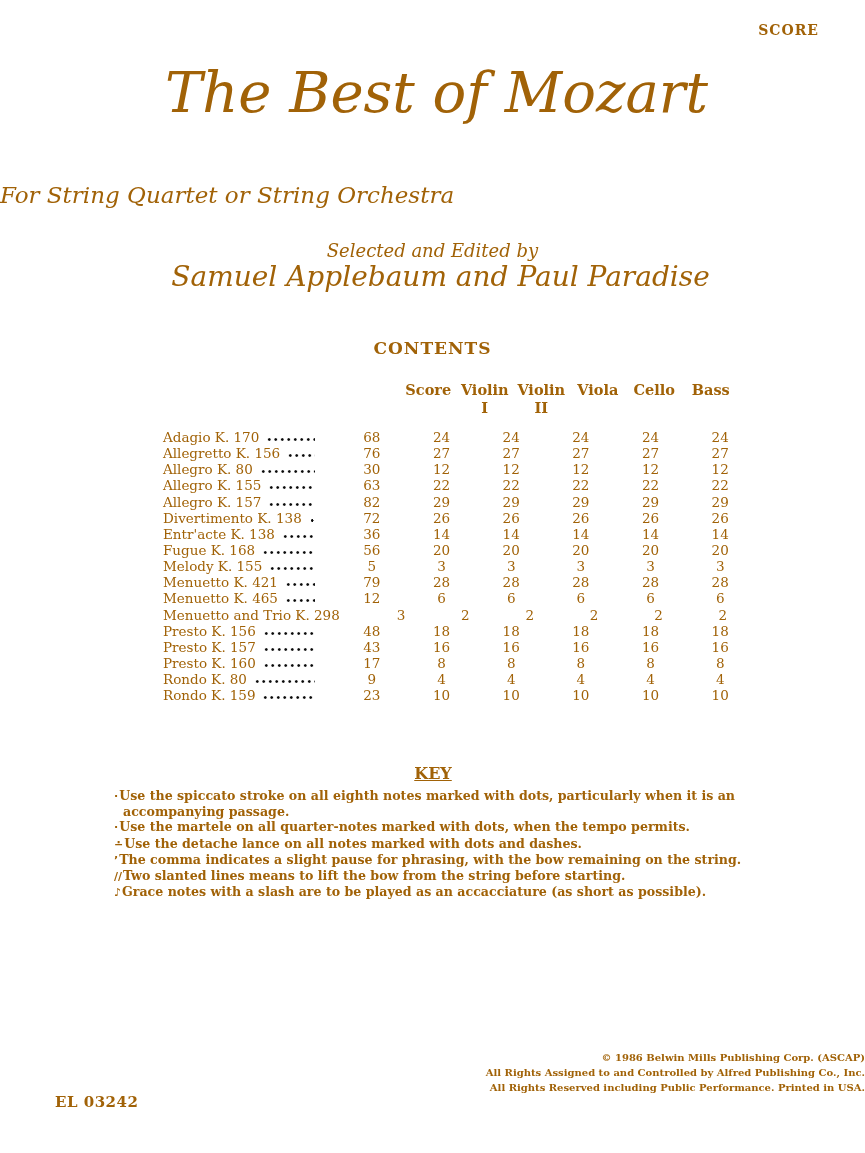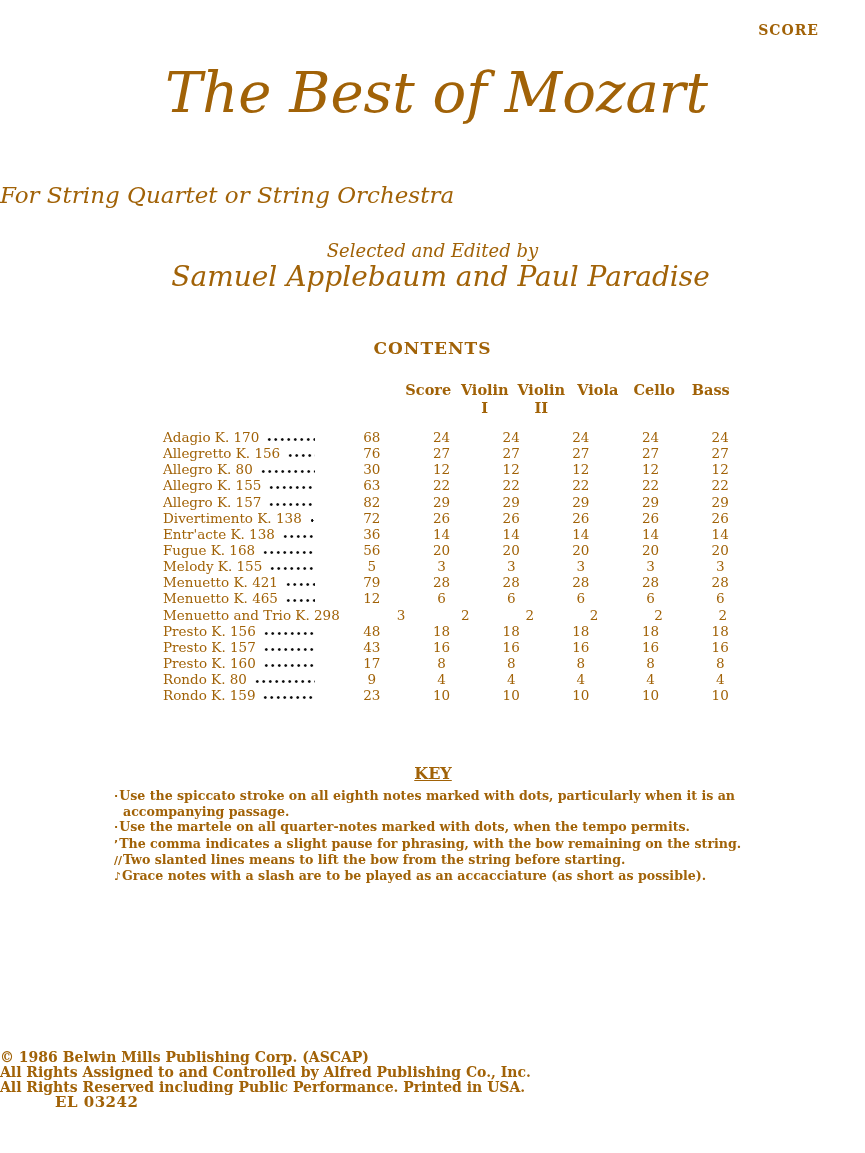--- a/index.html
+++ b/index.html
@@ -55,21 +55,21 @@
   .pcell { width:56.5px; text-align:center; }
   .key-block { position:absolute; top:764px; left:114px; width:638px; }
   .key-heading { text-align:center; font-weight:bold; font-size:16px; margin-bottom:5px;text-decoration:underline; }
   .key-item {
     font-weight:bold; font-size:12.6px; line-height:15.2px;
     padding-left:9px; text-indent:-9px;
   }
   .key-bullet { font-family:"DejaVu Sans", sans-serif; font-size:11px; margin-right:1px; }
   .footer-block {
     position:absolute; top:1050px; left:0; width:100%;
-    text-align:left; font-weight:bold; font-size:14px; line-height:15px;
+    text-align:right; font-weight:bold; font-size:10px; line-height:15px;
   }
   .catalog {
     position:absolute; left:55px; top:1093px;
     font-weight:bold; font-size:15px; letter-spacing:0.5px;
   }
 </style>
 </head>
 <body>
 
 <div class="page">
@@ -317,20 +317,21 @@
           <div class="pcell">10</div>
         </div>
       </div>
   </div>
 
   <div class="key-block">
     <div class="key-heading">KEY</div>
     <div>
         <div class="key-item"><span class="key-bullet">·</span><span>Use the spiccato stroke on all eighth notes marked with dots, particularly when it is an accompanying passage.</span></div>
         <div class="key-item"><span class="key-bullet">·</span><span>Use the martele on all quarter-notes marked with dots, when the tempo permits.</span></div>
+        <div class="key-item"><span class="key-bullet">∸</span><span>Use the detache lance on all notes marked with dots and dashes.</span></div>
         <div class="key-item"><span class="key-bullet">’</span><span>The comma indicates a slight pause for phrasing, with the bow remaining on the string.</span></div>
         <div class="key-item"><span class="key-bullet">//</span><span>Two slanted lines means to lift the bow from the string before starting.</span></div>
         <div class="key-item"><span class="key-bullet">♪</span><span>Grace notes with a slash are to be played as an accacciature (as short as possible).</span></div>
       </div>
   </div>
 
   <div class="footer-block">
       <div>© 1986 Belwin Mills Publishing Corp. (ASCAP)</div>
       <div>All Rights Assigned to and Controlled by Alfred Publishing Co., Inc.</div>
       <div>All Rights Reserved including Public Performance.  Printed in USA.</div>

